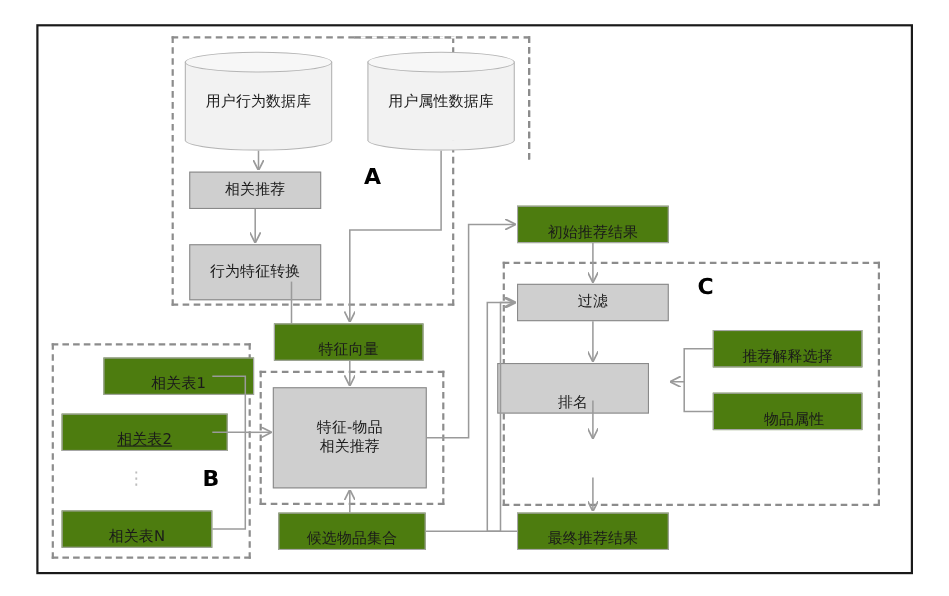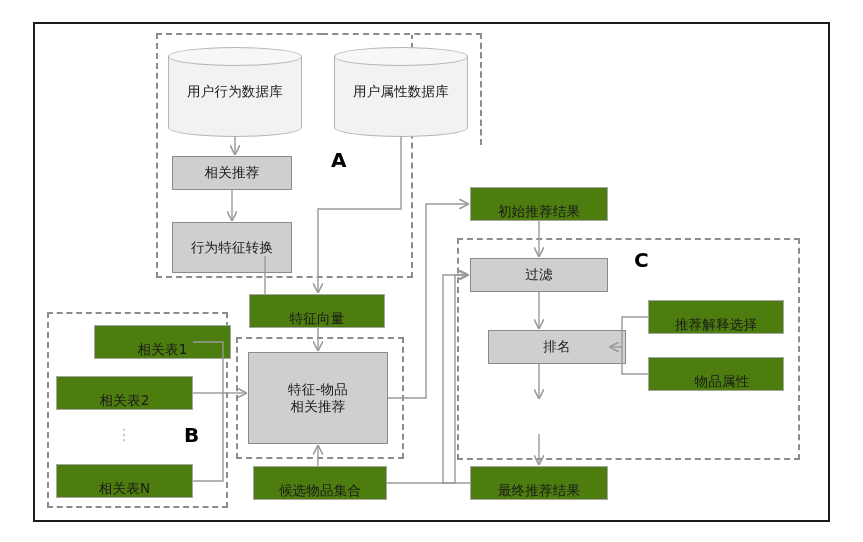--- a/index.html
+++ b/index.html
@@ -186,21 +186,21 @@
   </div>
 
   <div class="node light" style="left:249px; top:294px; width:136px; height:34px;">
     <span class="node-text">特征向量</span>
   </div>
 
   <div class="node light" style="left:56px; top:325px; width:137px; height:34px;margin-left:38px;">
     <span class="node-text">相关表1</span>
   </div>
 
-  <div class="node light" style="left:56px; top:376px; width:137px; height:34px;">
+  <div class="node light" style="left:56px; top:376px; width:151px; height:34px;text-decoration:underline;">
     <span class="node-text">相关表2</span>
   </div>
 
   <div class="dotted-ellipsis" style="left:112px; top:420px; width:24px; height:30px; display:flex; align-items:center; justify-content:center; font-size:16px; color:#bdbdbd;">
     <span>⋮</span>
   </div>
 
   <div class="node dark" style="left:248px; top:352px; width:140px; height:92px;">
     <span class="node-text">特征-物品
 相关推荐</span>
@@ -215,21 +215,21 @@
   </div>
 
   <div class="node light" style="left:470px; top:187px; width:138px; height:34px;">
     <span class="node-text">初始推荐结果</span>
   </div>
 
   <div class="node dark" style="left:470px; top:258px; width:138px; height:34px;">
     <span class="node-text">过滤</span>
   </div>
 
-  <div class="node dark" style="left:488px; top:330px; width:138px; height:34px;">
+  <div class="node dark" style="left:452px; top:330px; width:138px; height:46px;align-items:flex-end;">
     <span class="node-text">排名</span>
   </div>
 
 
   <div class="node light" style="left:470px; top:466px; width:138px; height:34px;">
     <span class="node-text">最终推荐结果</span>
   </div>
 
   <div class="node light" style="left:648px; top:300px; width:136px; height:34px;">
     <span class="node-text">推荐解释选择</span>

